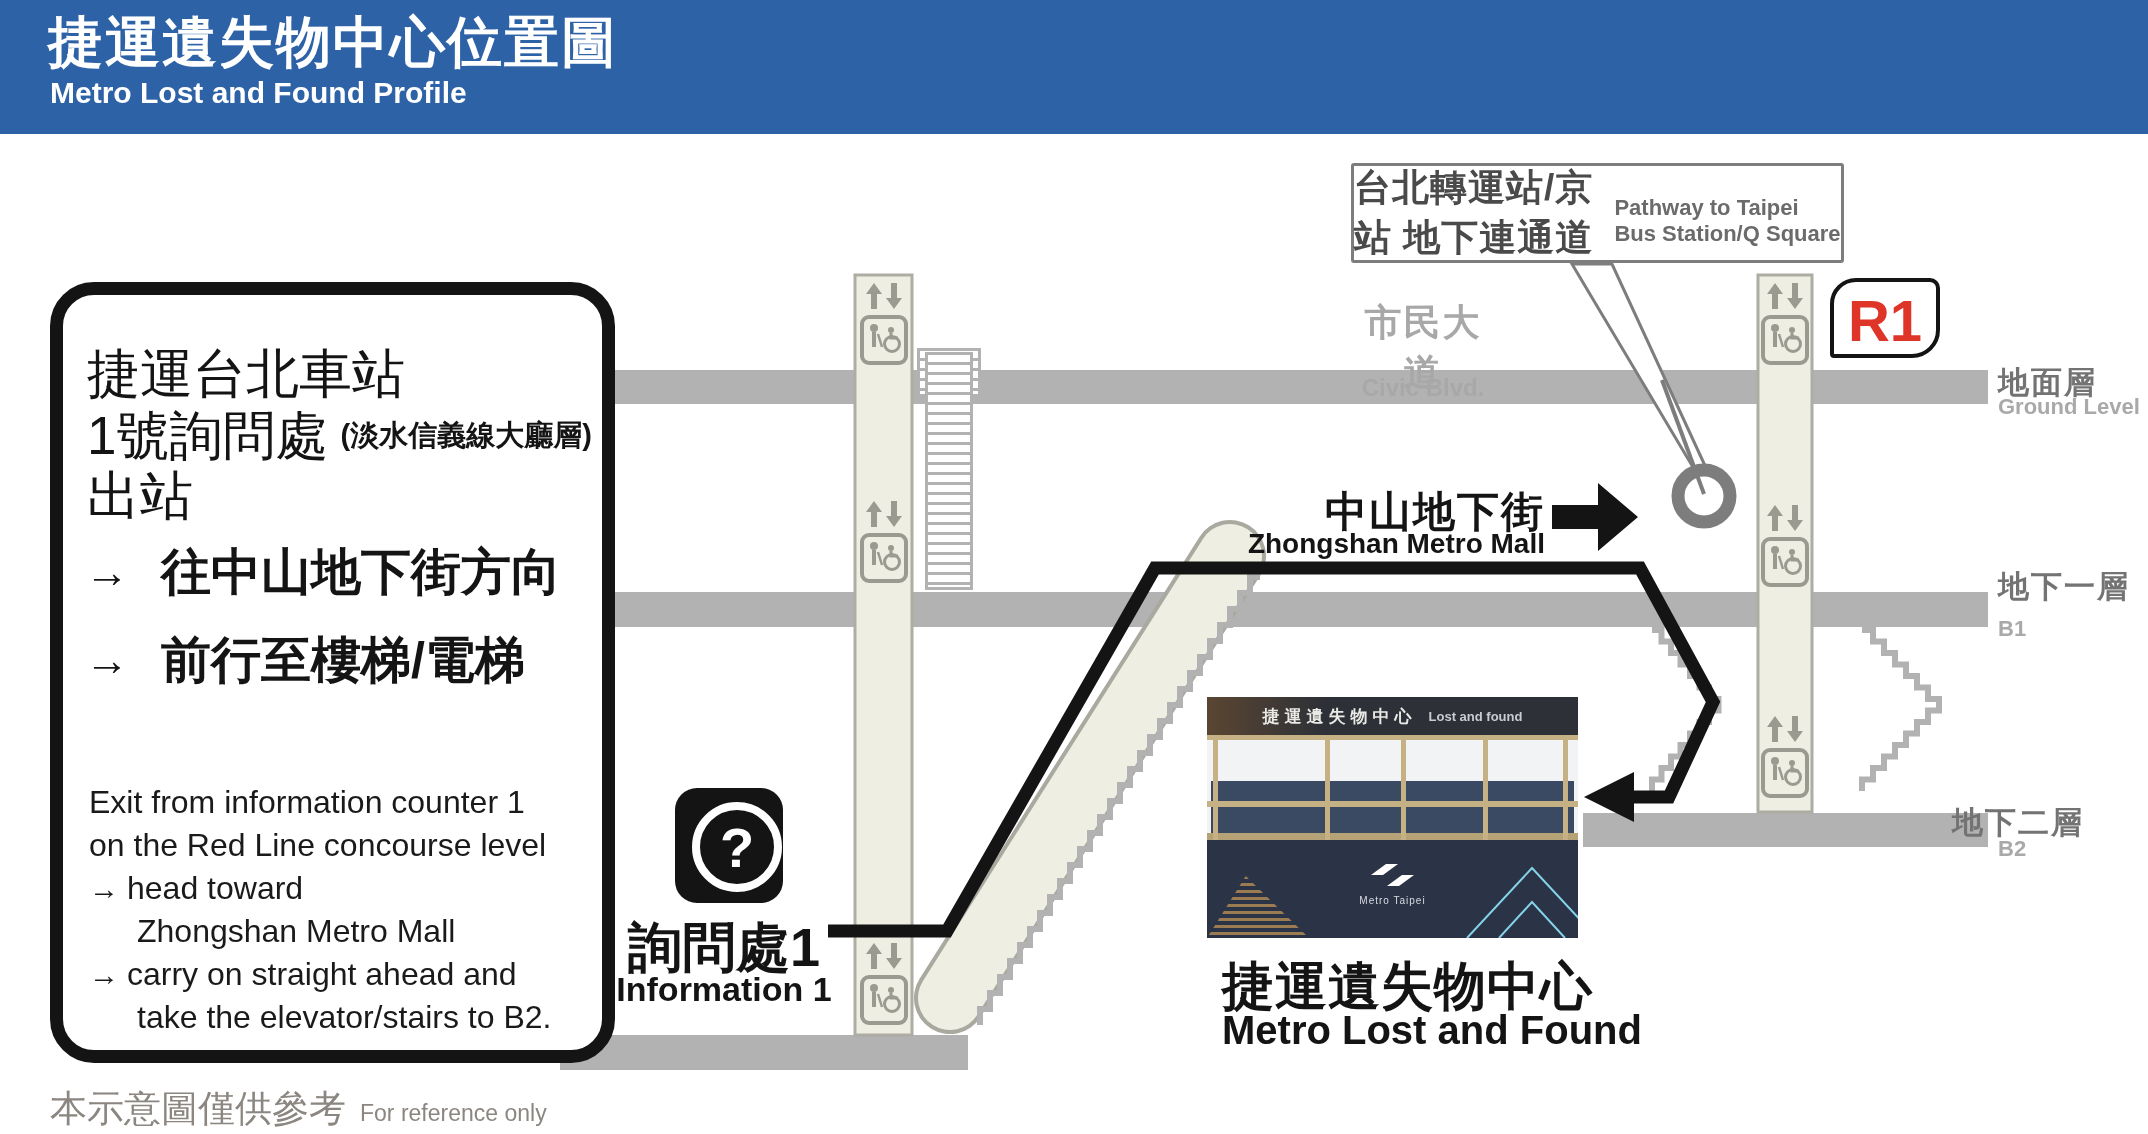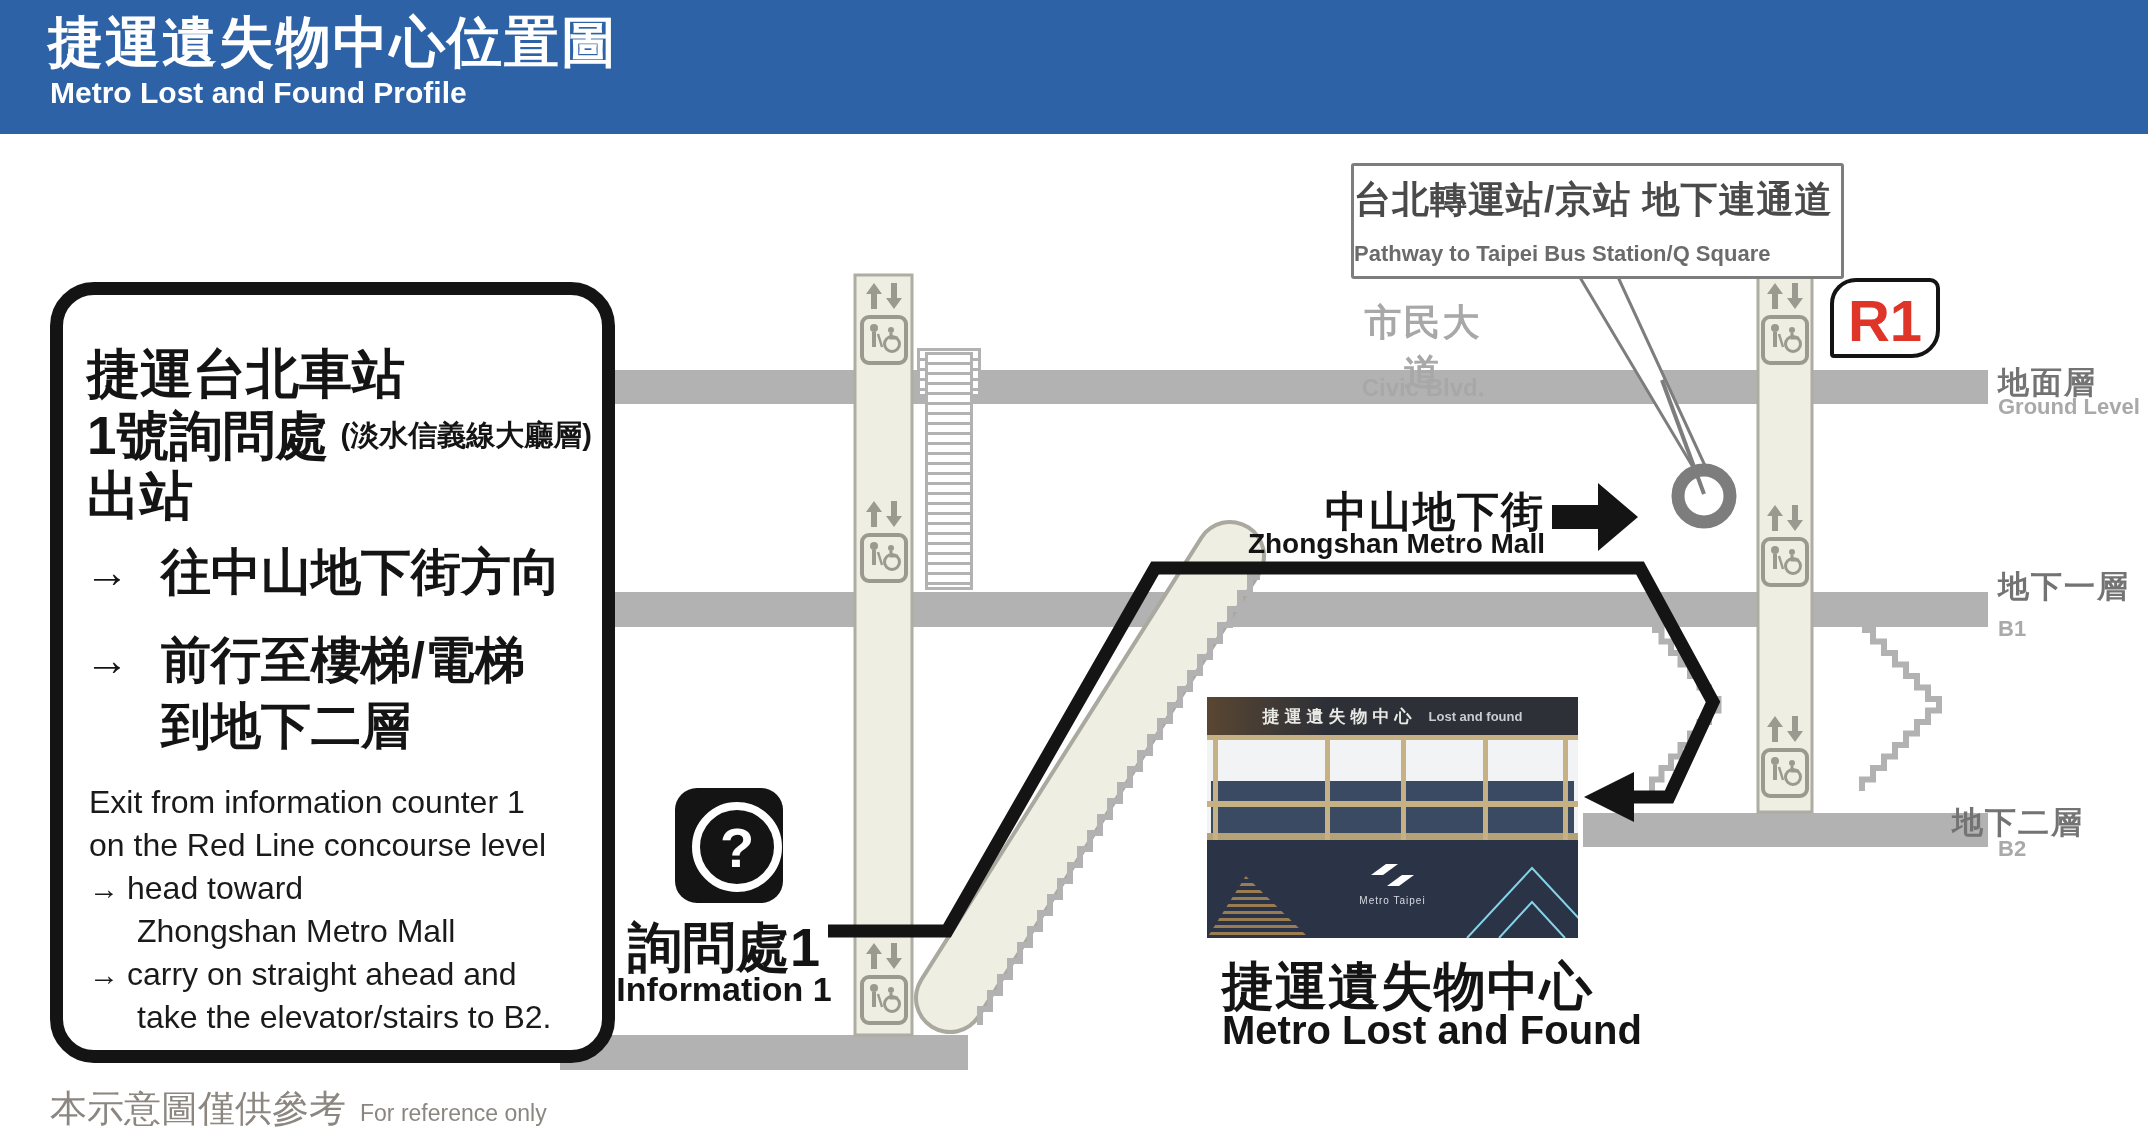--- a/index.html
+++ b/index.html
@@ -8,32 +8,32 @@
   .abs{position:absolute;}
   svg{display:block;}
   
   .hdr{left:0;top:0;width:2148px;height:134px;background:#2e62a7;}
   .hdr-zh{left:48px;top:6px;font-size:55px;font-weight:700;color:#fff;letter-spacing:2px;}
   .hdr-en{left:50px;top:76px;font-size:30px;font-weight:700;color:#fff;}
   
   .dirbox{left:50px;top:282px;width:565px;height:781px;background:#fff;border:13px solid #141414;
           border-radius:44px;box-sizing:border-box;}
   .db{position:absolute;white-space:nowrap;}
-  .zh-big{font-size:53px;font-weight:700;line-height:1;}
+  .zh-big{font-size:53px;font-weight:400;line-height:1;}
   .zh-note{font-size:29px;font-weight:700;padding-bottom:6px;}
   .steprow{display:flex;align-items:flex-start;}
   .steparrow{font-size:44px;font-weight:400;width:76px;line-height:1.15;}
   .steptxt{font-size:50px;font-weight:700;line-height:1;}
   .enblock{font-size:32px;font-weight:400;line-height:43px;color:#1a1a1a;}
   .enarrow{display:inline-block;width:38px;font-size:30px;}
   .ind{padding-left:48px;}
   
-  .callout{left:1351px;top:163px;width:493px;height:116px;background:#fff;border:3px solid #7d7d7d;
-           border-radius:3px;box-sizing:border-box;display:flex;flex-direction:column;
-           justify-content:center;}
+  .callout{left:1351px;top:163px;width:493px;height:100px;background:#fff;border:3px solid #7d7d7d;
+           border-radius:3px;box-sizing:border-box;display:flex;flex-direction:row;
+           align-items:center;justify-content:center;}
   .callout-zh{font-size:37px;font-weight:700;color:#4a4a4a;letter-spacing:1px;}
   .callout-en{font-size:22px;font-weight:700;color:#6b6b6b;margin-top:16px;}
   
   .road-zh{left:1352px;top:298px;width:142px;text-align:center;font-size:37px;font-weight:700;color:#a8a8a8;letter-spacing:2px;}
   .road-en{left:1352px;top:334px;width:142px;text-align:center;font-size:24px;font-weight:700;color:#a8a8a8;margin-top:40px;}
   .r1{left:1830px;top:278px;width:110px;height:80px;background:#fff;border:4px solid #141414;
       border-radius:26px 10px 28px 4px;box-sizing:border-box;display:flex;align-items:flex-end;
       justify-content:center;font-size:58px;font-weight:700;color:#df3428;}
   .mall-zh{left:1245px;top:484px;width:300px;text-align:right;font-size:42px;font-weight:700;letter-spacing:2px;}
   .mall-en{left:1245px;top:528px;width:300px;text-align:right;font-size:28px;font-weight:700;}
@@ -165,21 +165,20 @@
     </div>
     <div class="db zh-big" style="left:24px;top:174px;">出站</div>
     <div class="db steprow" style="left:22px;top:252px;">
       <span class="steparrow">→</span>
       <span class="steptxt">往中山地下街方向</span>
     </div>
     <div class="db steprow" style="left:22px;top:340px;">
       <span class="steparrow">→</span>
       <span class="steptxt">前行至樓梯/電梯</span>
     </div>
-    <div class="db steptxt" style="left:98px;top:406px;">到地下二層</div>
     <div class="db enblock" style="left:26px;top:486px;">
       <div>Exit from information counter 1</div>
       <div>on the Red Line concourse level</div>
       <div>
         <span class="enarrow">→</span><span>head toward</span>
       </div>
       <div class="ind">Zhongshan Metro Mall</div>
       <div>
         <span class="enarrow">→</span><span>carry on straight ahead and</span>
       </div>

